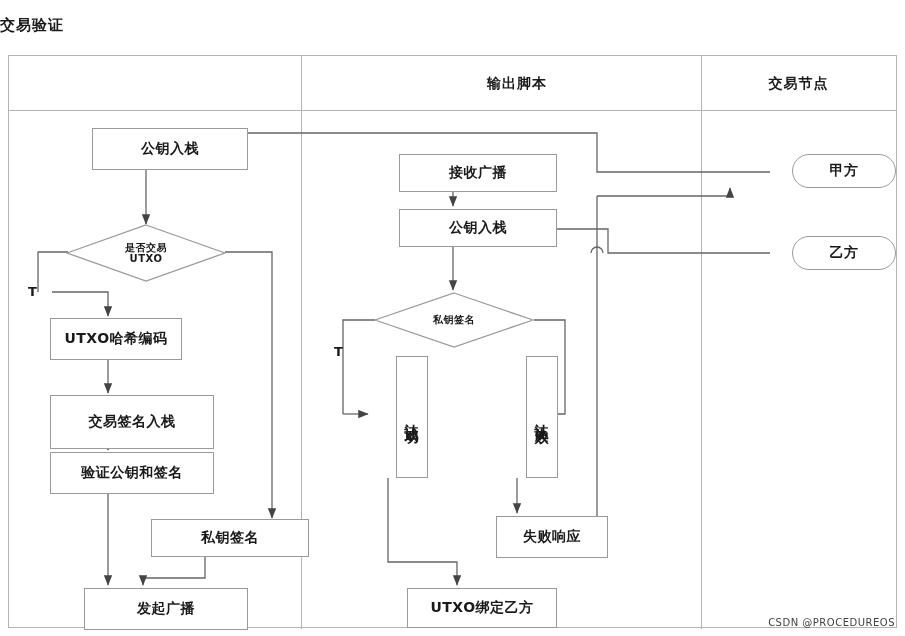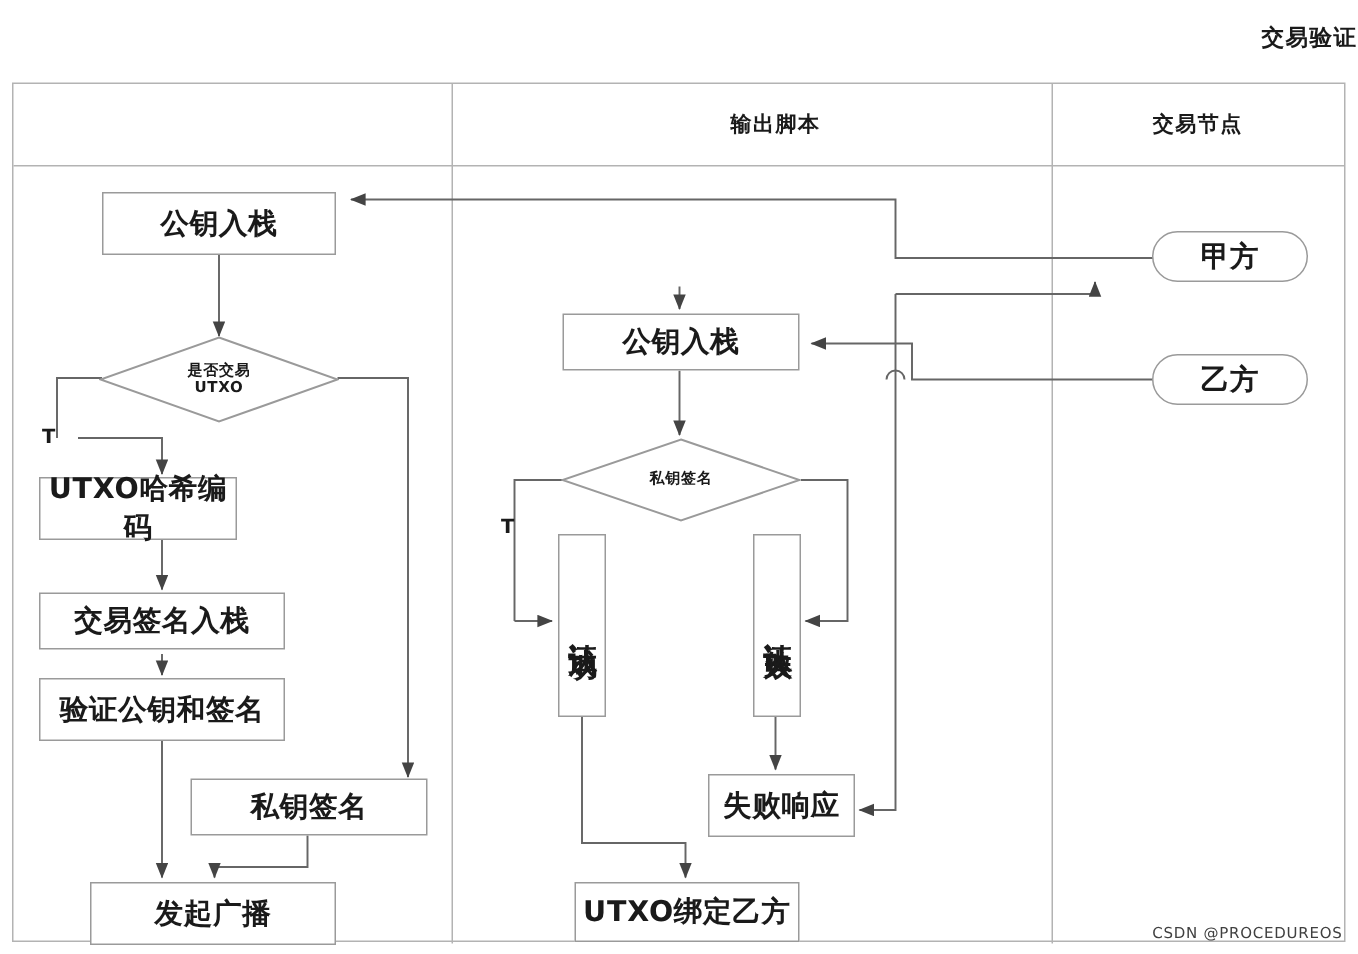--- a/index.html
+++ b/index.html
@@ -16,21 +16,21 @@
     height: 636px;
     background: #ffffff;
     overflow: hidden;
   }
   
   .diagram-title {
     position: absolute;
     left: 0;
     top: 16px;
     width: 905px;
-    text-align: right;
+    text-align: left;
     font-size: 15px;
     font-weight: bold;
     color: #1a1a1a;
     letter-spacing: 1px;
   }
   
   .lane-table {
     position: absolute;
     left: 8px;
     top: 55px;
@@ -75,28 +75,29 @@
     height: 636px;
     pointer-events: none;
   }
   
   .node {
     position: absolute;
     box-sizing: border-box;
     border: 1px solid #9a9a9a;
     background: #ffffff;
     color: #1a1a1a;
-    font-size: 19px;
+    font-size: 14px;
     font-weight: bold;
     display: flex;
     align-items: center;
     justify-content: center;
     text-align: center;
     letter-spacing: 0.5px;
     z-index: 3;
+    margin-left: 24px;
   }
   .node.vertical {
     writing-mode: vertical-rl;
     text-orientation: upright;
     letter-spacing: 2px;
     line-height: 1;
   }
   .node.terminal {
     border-radius: 999px;
   }
@@ -216,47 +217,48 @@
     <div class="dlabel">
       <span>是否交易</span>
       <span>UTXO</span>
     </div>
   </div>
 
   <div class="edge-label" style="left:28px; top:284px;">T</div>
 
   <div class="node" style="left:26px; top:318px; width:132px; height:42px;">UTXO哈希编码</div>
 
-  <div class="node" style="left:26px; top:395px; width:164px; height:38px;">交易签名入栈</div>
+  <div class="node" style="left:26px; top:395px; width:164px; height:54px;">交易签名入栈</div>
 
   <div class="node" style="left:26px; top:452px; width:164px; height:42px;">验证公钥和签名</div>
 
   <div class="node" style="left:127px; top:519px; width:158px; height:38px;">私钥签名</div>
 
   <div class="node" style="left:60px; top:588px; width:164px; height:42px;">发起广播</div>
 
+  <div class="node" style="left:375px; top:154px; width:158px; height:38px;">接收广播</div>
 
   <div class="node" style="left:375px; top:209px; width:158px; height:38px;">公钥入栈</div>
 
   <div class="diamond" style="left:374px; top:292px; width:160px; height:56px;">
     <svg width="160" height="56" viewBox="0 0 160 56" xmlns="http://www.w3.org/2000/svg">
       <polygon points="80,1 159,28 80,55 1,28" fill="#ffffff" stroke="#9a9a9a" stroke-width="1.3"></polygon>
     </svg>
     <div class="dlabel">
       <span>私钥签名</span>
     </div>
   </div>
 
   <div class="edge-label" style="left:334px; top:344px;">T</div>
 
   <div class="node vertical" style="left:372px; top:356px; width:32px; height:122px;">认证成功</div>
 
   <div class="node vertical" style="left:502px; top:356px; width:32px; height:122px;">认证失败</div>
 
-  <div class="node" style="left:472px; top:516px; width:98px; height:42px;">失败响应</div>
+  <div class="node" style="left:472px; top:516px; width:112px; height:42px;">失败响应</div>
 
   <div class="node" style="left:383px; top:588px; width:150px; height:40px;">UTXO绑定乙方</div>
 
   <div class="node terminal" style="left:768px; top:154px; width:104px; height:34px;">甲方</div>
 
   <div class="node terminal" style="left:768px; top:236px; width:104px; height:34px;">乙方</div>
 
   <div class="watermark">CSDN @PROCEDUREOS</div>
 
 </div>

